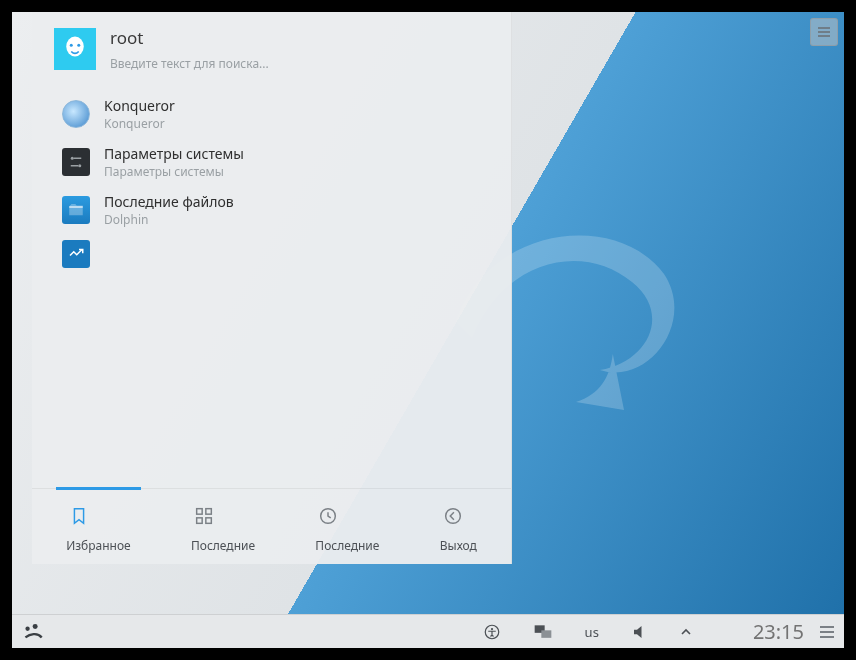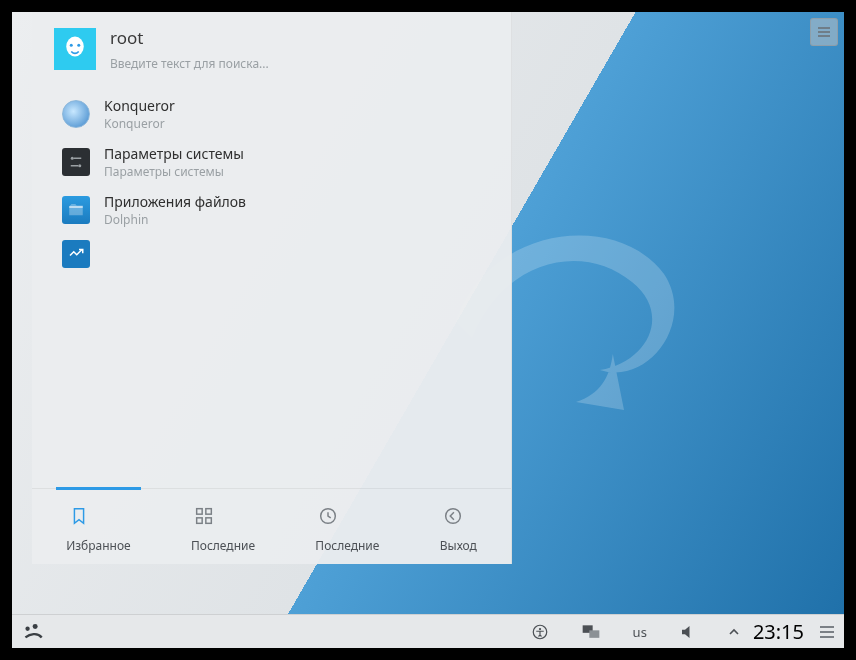--- a/index.html
+++ b/index.html
@@ -82,21 +82,21 @@
   position:absolute; left:0; right:0; bottom:0; height:34px;
   background:#e6e8ea;
   display:flex; align-items:center; justify-content:space-between;
   padding: 0 10px 0 6px;
   border-top:1px solid rgba(0,0,0,0.1);
 }
 .start-btn { width:30px; height:30px; display:flex; align-items:center; justify-content:center; }
 .tray { display:flex; align-items:center; gap:10px; }
 .tray-item { display:flex; align-items:center; color:#4c5055;margin-left:22px; }
 .kb-label { font-size:13px; color:#4c5055; }
-.clock { font-size:20px; color:#000000; padding-left:4px; }
+.clock { font-size:20px; color:#737373; padding-left:4px;margin-left:48px; }
 .tray-more { display:flex; flex-direction:column; gap:3px; margin-left:6px;}
 .tray-more span { width:14px; height:2px; background:#7b8086; }
 </style>
 </head>
 <body>
 
 <div class="frame">
   <div class="desktop">
     <svg class="drag-svg" viewBox="0 0 200 200">
       <path d="M20 100 C 40 40, 120 30, 150 70 C 170 100, 140 140, 110 130 C 140 125, 155 95, 130 75 C 100 50, 50 60, 30 110 Z M 95 150 C 110 145 116 135 118 120 L 125 155 Z" fill="rgba(255,255,255,0.8)" stroke="none"></path>
@@ -146,21 +146,21 @@
           </div>
         </div>
         <div class="app-item">
           <div class="app-icon ic-files">
             <svg width="18" height="18" viewBox="0 0 24 24">
                 <path d="M3 7l3-3h5l2 2h8v13H3z" fill="#fff" opacity="0.3"></path>
                 <path d="M3 8h18" stroke="#fff" stroke-width="1.5"></path>
               </svg>
           </div>
           <div class="app-text">
-            <div class="t">Приложения файлов</div>
+            <div class="t">Последние файлов</div>
             <div class="s">Dolphin</div>
           </div>
         </div>
         <div class="app-item">
           <div class="app-icon ic-disc">
             <svg width="18" height="18" viewBox="0 0 24 24">
                 <path d="M4 14l5-5 4 4 7-7" stroke="#fff" stroke-width="2" fill="none"></path>
                 <path d="M16 6h5v5" stroke="#fff" stroke-width="2" fill="none"></path>
               </svg>
           </div>

